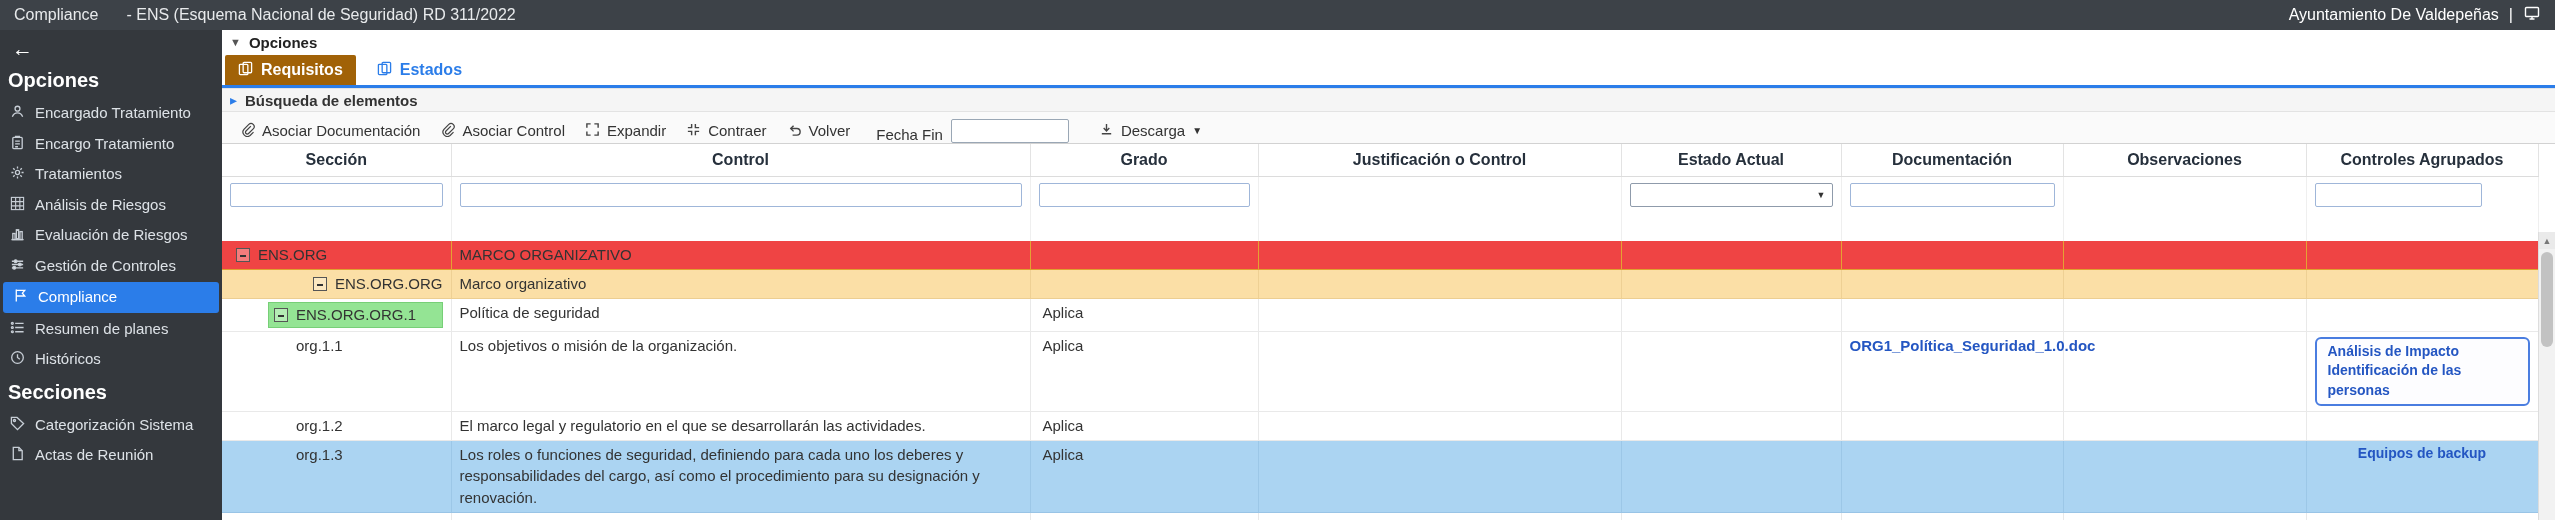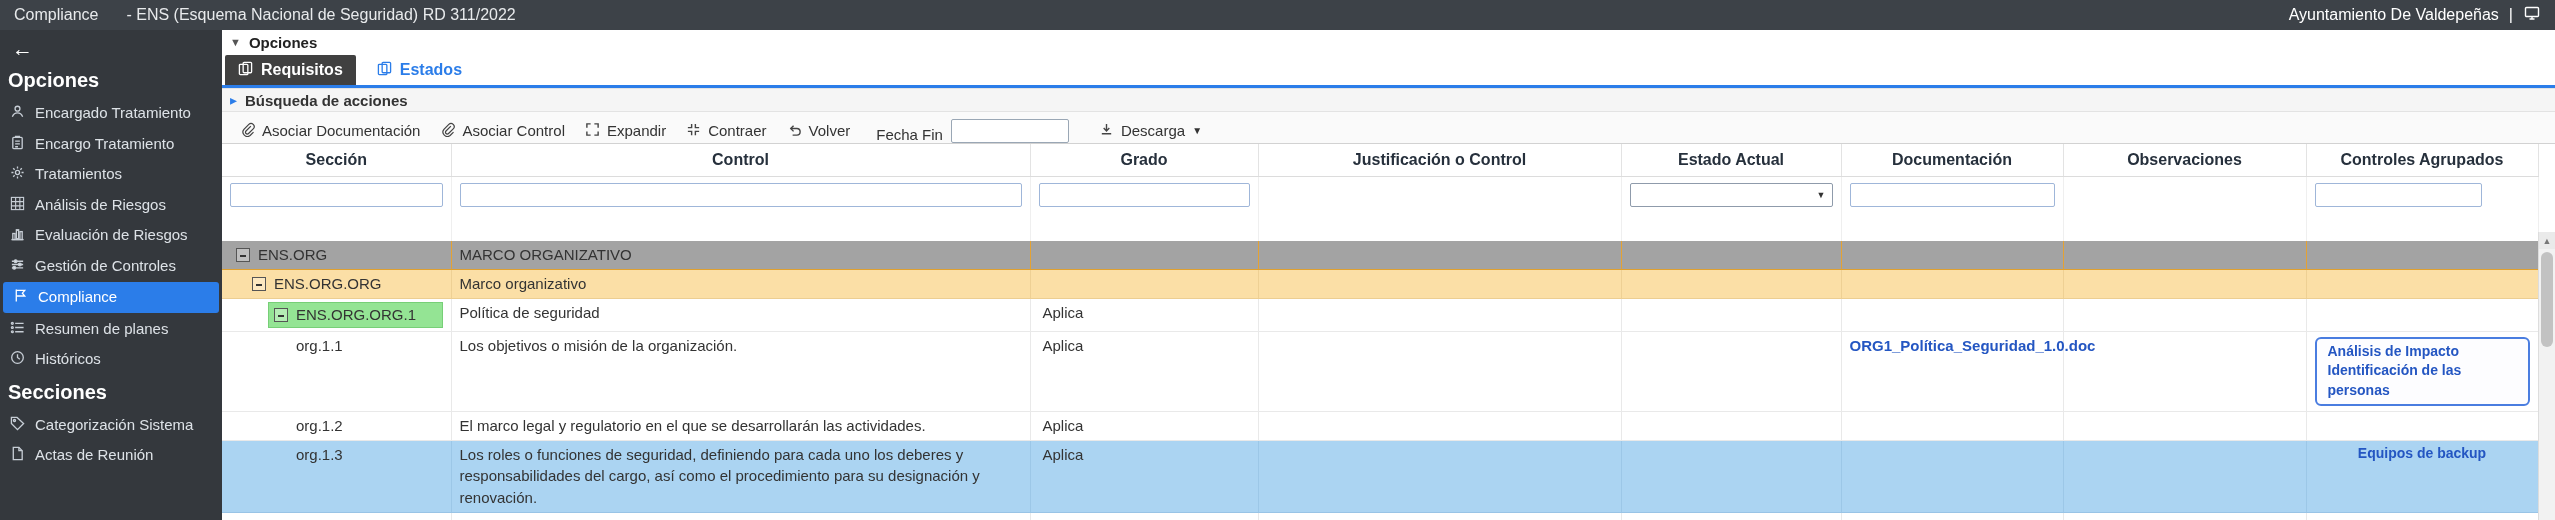--- a/index.html
+++ b/index.html
@@ -51,21 +51,21 @@
   .tabs {
     height:34px; flex:0 0 auto; display:flex; align-items:flex-end; gap:8px;
     padding:0 0 0 3px; border-bottom:3px solid #2b7de9;
   }
   .tab {
     display:flex; align-items:center; gap:8px; padding:6px 13px;
     font-size:16px; font-weight:bold; color:#2b7de9; background:#fff;
     cursor:pointer; border-radius:2px 2px 0 0; line-height:1;
   }
   .tab svg { stroke:#2b7de9; }
-  .tab.selected { background:#404040; color:#fff; }
+  .tab.selected { background:#a16207; color:#fff; }
   .tab.selected svg { stroke:#fff; }
 
   .search-bar {
     height:24px; flex:0 0 auto; background:#f5f5f5;
     border-top:1px solid #e3e3e3; border-bottom:1px solid #e3e3e3;
     display:flex; align-items:center; gap:8px; padding:0 8px;
     font-size:15px; font-weight:bold; color:#333; cursor:pointer;
   }
   .search-bar .caret { color:#2b7de9; font-size:14px; }
 
@@ -108,27 +108,27 @@
     background:#fff; display:flex; align-items:center; justify-content:flex-end;
     padding:0 6px; cursor:pointer;
   }
   .f-select .caret-small { font-size:9px; }
 
   tbody td {
     font-size:15px; color:#333; padding:3px 8px; vertical-align:top;
     line-height:1.45; border-right:1px solid #e9e9e9; border-bottom:1px solid #e9e9e9;
     background:#fff;
   }
-  .row-l1 td { background:#a3a3a3; border-right-color:#e4a233; border-bottom-color:#dfa02f; }
+  .row-l1 td { background:#ef4444; border-right-color:#e4a233; border-bottom-color:#dfa02f; }
   .row-l2 td { background:#fbdfa6; border-right-color:#eed094; border-bottom-color:#ecce92; }
   .row-sel td { background:#abd4f2; border-right-color:#9cc7e7; border-bottom-color:#99c4e6; }
 
   .sec-wrap { display:flex; align-items:center; gap:8px; min-height:22px; }
   .ind-0 { margin-left:6px; }
-  .ind-1 { margin-left:22px; }
+  .ind-1 { margin-left:22px;justify-content:flex-end; }
   .ind-2 { margin-left:38px; }
   .ind-3 { margin-left:66px; }
   .chip {
     flex:1; display:flex; align-items:center; gap:8px;
     background:#94e494; border:1px solid #77cf77; padding:1px 8px 1px 5px;
   }
   .cbox {
     width:14px; height:14px; border:1px solid #555; flex:0 0 auto;
     position:relative; background:rgba(255,255,255,0.3); cursor:pointer;
   }
@@ -296,21 +296,21 @@
           <span><svg width="15" height="15" viewBox="0 0 16 16" fill="none" stroke-width="1.4">
                 <rect x="5.5" y="1.5" width="9" height="11" rx="1"></rect>
                 <rect x="1.5" y="3.5" width="9" height="11" rx="1"></rect>
               </svg></span>
           <span>Estados</span>
         </div>
       </div>
 
       <div class="search-bar">
         <span class="caret">▸</span>
-        <span>Búsqueda de acciones</span>
+        <span>Búsqueda de elementos</span>
       </div>
 
       <div class="toolbar">
         <button class="tb-btn">
           <span><svg width="15" height="15" viewBox="0 0 16 16" fill="none" stroke-width="1.3">
                 <path d="M11.6 4.4L6.4 9.6a1.9 1.9 0 0 0 2.7 2.7l5-5a3.3 3.3 0 0 0-4.7-4.7L4.2 7.8a4.7 4.7 0 0 0 6.6 6.6l3.6-3.6"></path>
               </svg></span>
           <span>Asociar Documentación</span>
         </button>
         <button class="tb-btn">

